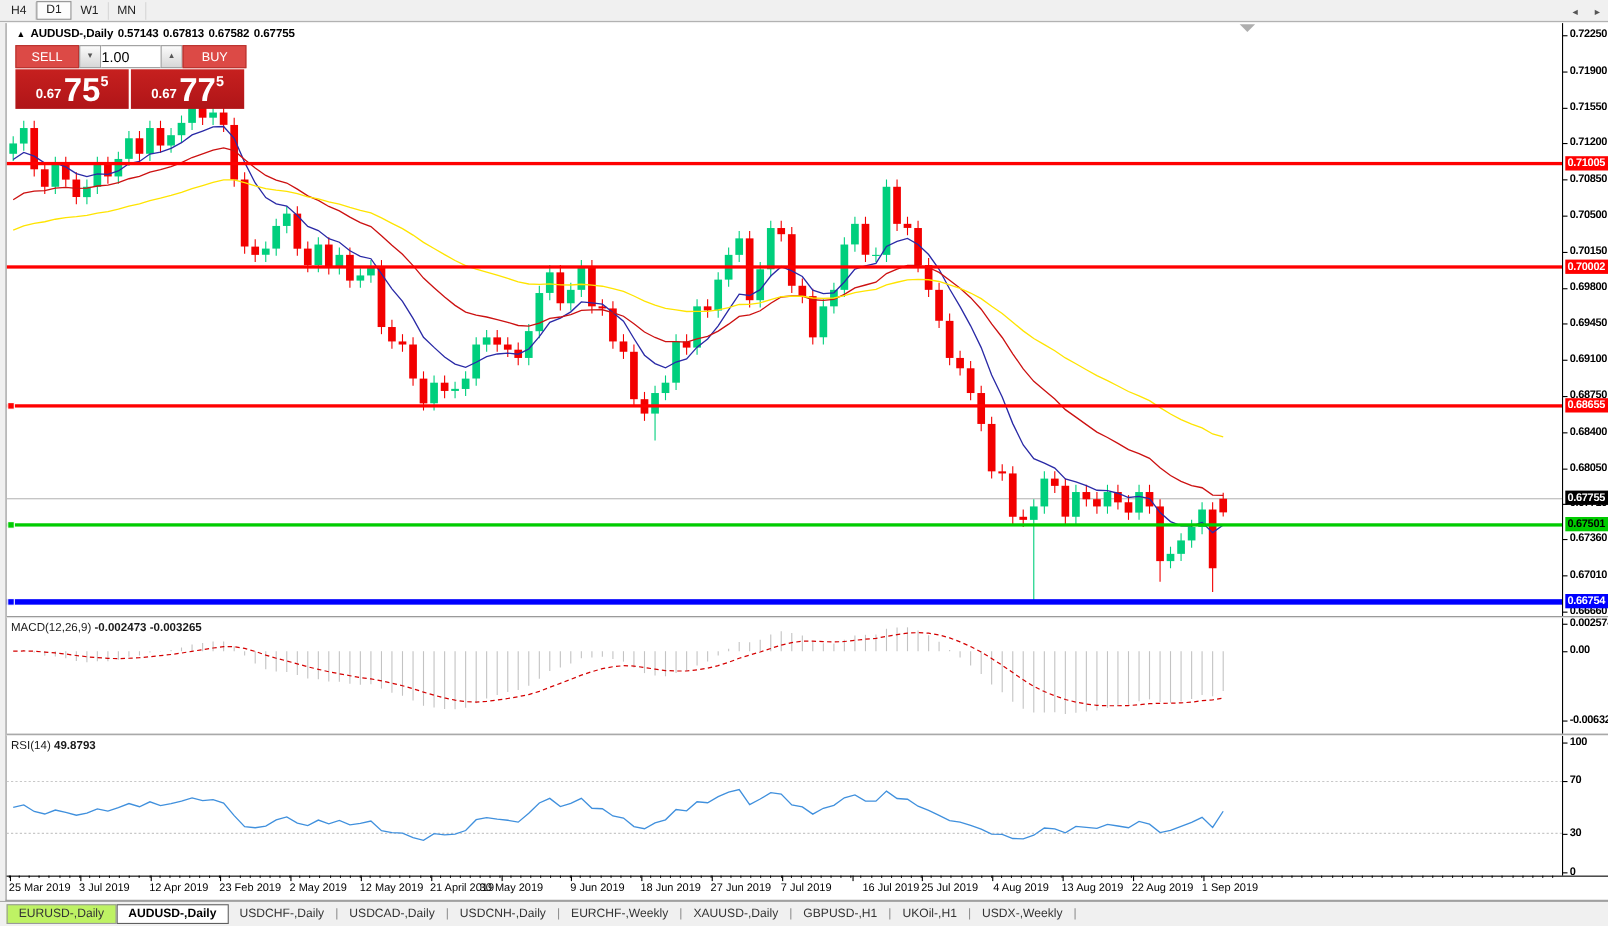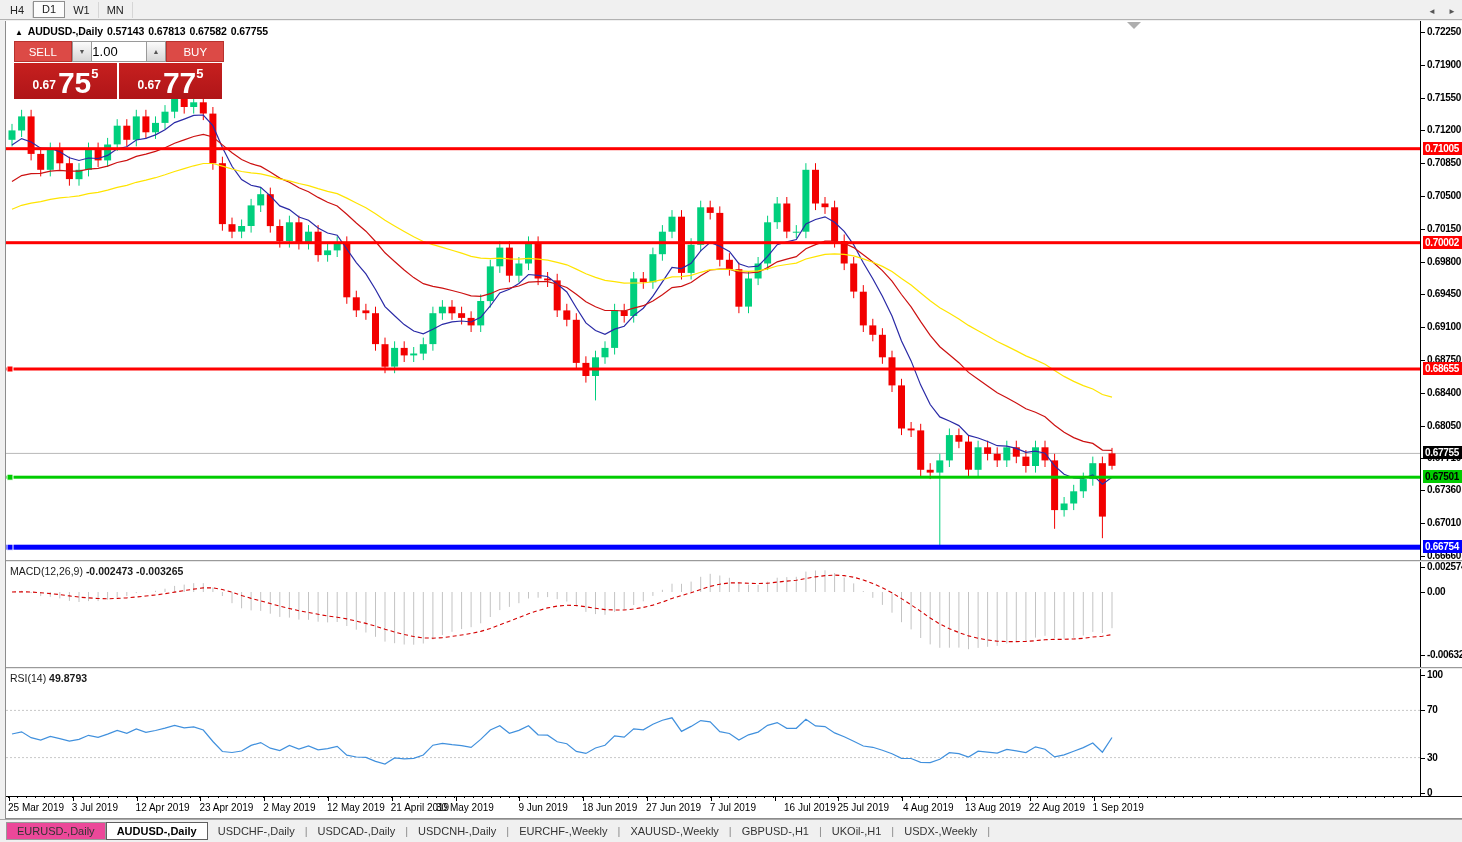--- a/index.html
+++ b/index.html
@@ -35,21 +35,21 @@
   .vol{flex:1;background:#fff;border-top:1px solid #9a9a9a;border-bottom:1px solid #9a9a9a;font-size:13px;color:#000;display:flex;align-items:center;justify-content:flex-end;padding-right:28px;box-sizing:border-box}
   .tw-row2{display:flex;margin-top:1px;height:36px}
   .price-box{width:103px;background:linear-gradient(#c6201f,#b01518);color:#fff;display:flex;align-items:flex-end;justify-content:center;padding-bottom:3px;box-sizing:border-box}
   .price-box.sell{margin-right:2px}
   .pp{font-size:12px;font-weight:700;margin:0 2px 4px 0}
   .pm{font-size:30px;font-weight:700;line-height:27px}
   .ps{font-size:13px;font-weight:700;align-self:flex-start;margin-top:3px}
   
   #tabbar{position:absolute;left:0;top:819px;width:1462px;height:23px;background:#f0f0f0;border-top:1px solid #a8a8a8;display:flex;align-items:center;font-size:11px;color:#333;padding-left:6px;box-sizing:border-box}
   .tab{padding:2px 10px;white-space:nowrap}
-  .tab.boxed{border:1px solid #9a9a9a;background:#ec4899}
+  .tab.boxed{border:1px solid #9a9a9a;background:#bef264}
   .tab.active{border:1px solid #5f5f5f;background:#fff;font-weight:700;color:#000;box-shadow:1px 1px 0 #fff inset}
   .tabsep{color:#8a8a8a;margin:0 0px}
   #tabarrows{position:absolute;right:6px;top:7px;font-size:8px;color:#555;z-index:2}
   #tabarrows span{margin-left:10px}
 </style>
 </head>
 <body>
 
 <div id="toolbar">
   <div class="tf">H4</div>
@@ -539,21 +539,21 @@
     <div class="ptick" style="top: 736.6px;"></div>
     <div class="plab" style="top: 730.6px;">30</div>
     <div class="ptick" style="top: 772px;"></div>
     <div class="plab" style="top: 766px;">0</div>
     <div class="dlab" style="left: 2px;">25 Mar 2019</div>
     <div class="dtick" style="left: 3px; height: 5px;"></div>
     <div class="dlab" style="left: 65.8px;">3 Jul 2019</div>
     <div class="dtick" style="left: 66.8px; height: 5px;"></div>
     <div class="dlab" style="left: 129.6px;">12 Apr 2019</div>
     <div class="dtick" style="left: 130.6px; height: 5px;"></div>
-    <div class="dlab" style="left: 193.4px;">23 Apr 2019</div>
+    <div class="dlab" style="left: 193.4px;">23 Feb 2019</div>
     <div class="dtick" style="left: 194.4px; height: 5px;"></div>
     <div class="dlab" style="left: 257.2px;">2 May 2019</div>
     <div class="dtick" style="left: 258.2px; height: 5px;"></div>
     <div class="dlab" style="left: 321px;">12 May 2019</div>
     <div class="dtick" style="left: 322px; height: 5px;"></div>
     <div class="dlab" style="left: 384.8px;">21 April 2019</div>
     <div class="dtick" style="left: 385.8px; height: 5px;"></div>
     <div class="dlab" style="left: 430px;">30 May 2019</div>
     <div class="dtick" style="left: 449.6px; height: 5px;"></div>
     <div class="dlab" style="left: 512.4px;">9 Jun 2019</div>
@@ -737,21 +737,21 @@
     <div class="tab boxed">EURUSD-,Daily</div>
     <div class="tab active">AUDUSD-,Daily</div>
     <div class="tab">USDCHF-,Daily</div>
     <span class="tabsep">|</span>
     <div class="tab">USDCAD-,Daily</div>
     <span class="tabsep">|</span>
     <div class="tab">USDCNH-,Daily</div>
     <span class="tabsep">|</span>
     <div class="tab">EURCHF-,Weekly</div>
     <span class="tabsep">|</span>
-    <div class="tab">XAUUSD-,Weekly</div>
+    <div class="tab">XAUUSD-,Daily</div>
     <span class="tabsep">|</span>
     <div class="tab">GBPUSD-,H1</div>
     <span class="tabsep">|</span>
     <div class="tab">UKOil-,H1</div>
     <span class="tabsep">|</span>
     <div class="tab">USDX-,Weekly</div>
     <span class="tabsep">|</span>
   </div>
 <div id="tabarrows">
   <span>◄</span>

